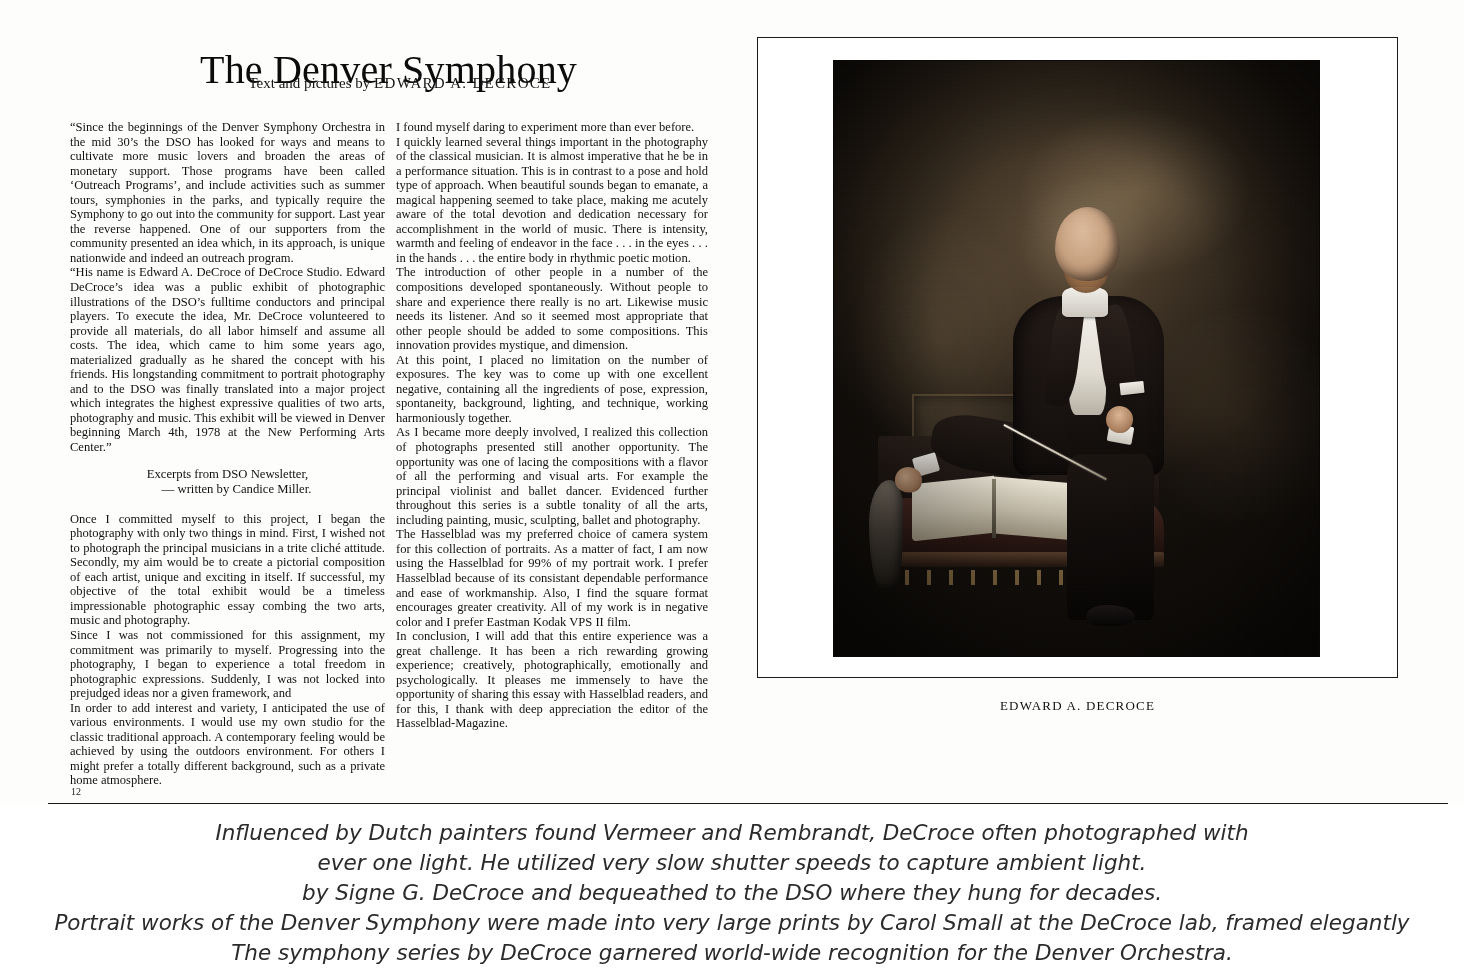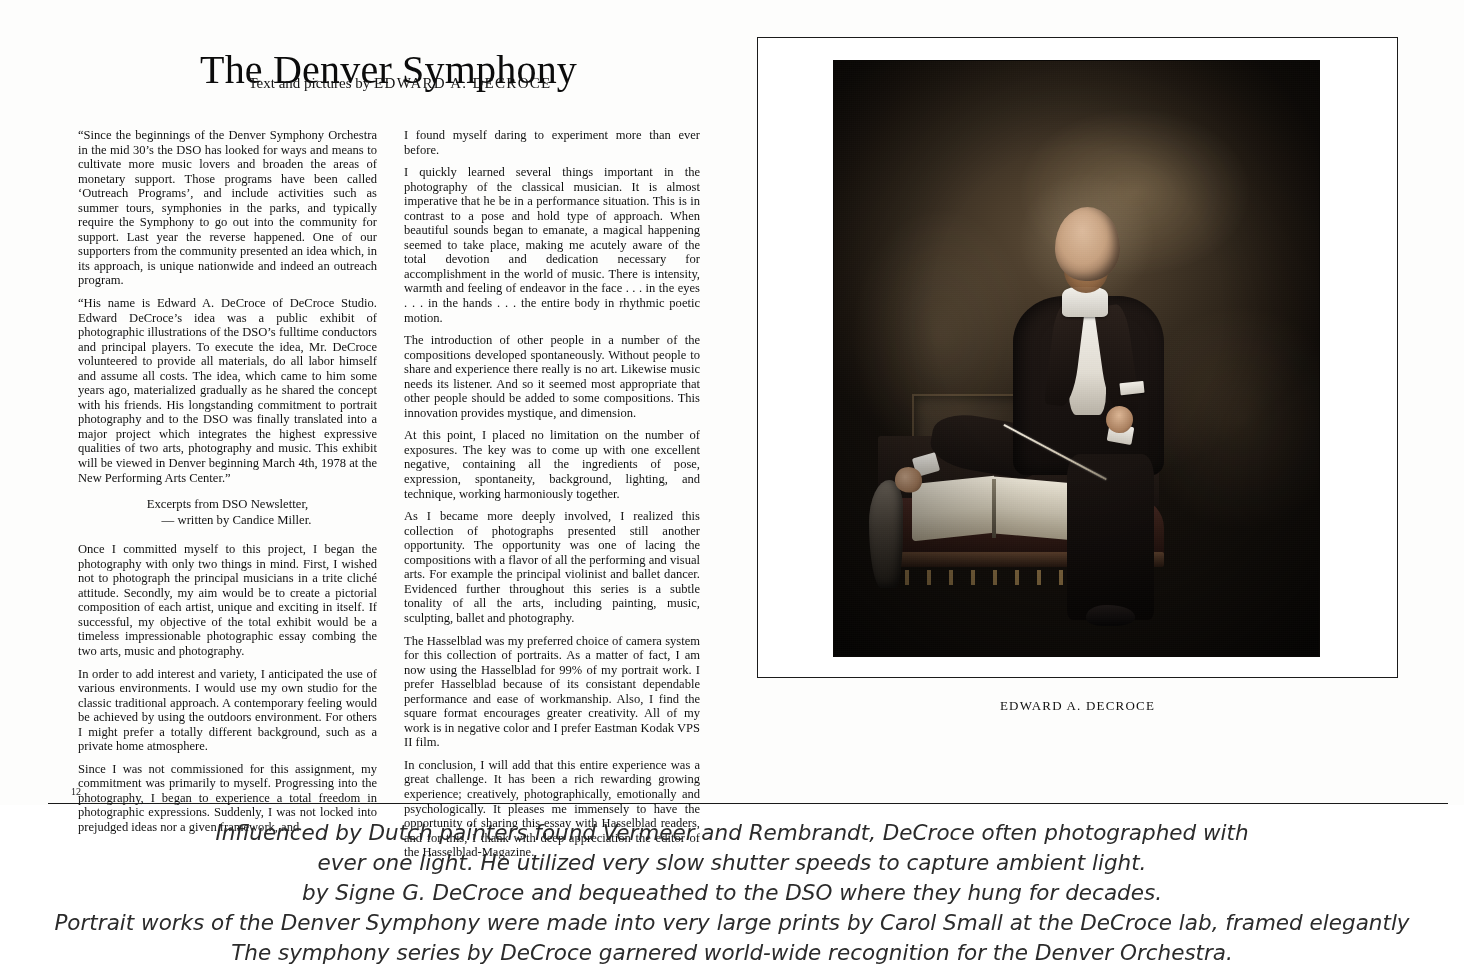--- a/index.html
+++ b/index.html
@@ -43,21 +43,21 @@
     font-family:"Liberation Serif", serif;
     font-size:12.55px;
     line-height:14.55px;
     text-align:justify;
     text-justify:inter-word;
     color:#111;
     hyphens:none;
   }
   #col1{ left:70px;  width:315px; }
   #col2{ left:396px; width:312px; }
-  .col p{ margin:8px; }
+  .col p{ margin:0; }
   .col p + p{ margin-top:0px; }
 
   .attrib{
     margin-top:12px; margin-bottom:14px;
     text-align:center; text-align-last:center;
     font-size:12.7px; line-height:15.5px;
   }
   .attrib .l2{ display:block; padding-left:18px; }
 
   #pagenum{
@@ -298,22 +298,22 @@
     <div class="col" id="col1">
       <p>“Since the beginnings of the Denver Symphony Orchestra in the mid 30’s the DSO has looked for ways and means to cultivate more music lovers and broaden the areas of monetary support. Those programs have been called ‘Outreach Programs’, and include activities such as summer tours, symphonies in the parks, and typically require the Symphony to go out into the community for support. Last year the reverse happened. One of our supporters from the community presented an idea which, in its approach, is unique nationwide and indeed an outreach program.</p>
       <p>“His name is Edward A. DeCroce of DeCroce Studio. Edward DeCroce’s idea was a public exhibit of photographic illustrations of the DSO’s fulltime conductors and principal players. To execute the idea, Mr. DeCroce volunteered to provide all materials, do all labor himself and assume all costs. The idea, which came to him some years ago, materialized gradually as he shared the concept with his friends. His longstanding commitment to portrait photography and to the DSO was finally translated into a major project which integrates the highest expressive qualities of two arts, photography and music. This exhibit will be viewed in Denver beginning March 4th, 1978 at the New Performing Arts Center.”</p>
 
       <div class="attrib">
         <span>Excerpts from DSO Newsletter,</span>
         <span class="l2">— written by Candice Miller.</span>
       </div>
 
       <p>Once I committed myself to this project, I began the photography with only two things in mind. First, I wished not to photograph the principal musicians in a trite cliché attitude. Secondly, my aim would be to create a pictorial composition of each artist, unique and exciting in itself. If successful, my objective of the total exhibit would be a timeless impressionable photographic essay combing the two arts, music and photography.</p>
+      <p>Since I was not commissioned for this assignment, my commitment was primarily to myself. Progressing into the photography, I began to experience a total freedom in photographic expressions. Suddenly, I was not locked into prejudged ideas nor a given framework, and</p>
       <p>In order to add interest and variety, I anticipated the use of various environments. I would use my own studio for the classic traditional approach. A contemporary feeling would be achieved by using the outdoors environment. For others I might prefer a totally different background, such as a private home atmosphere.</p>
-      <p>Since I was not commissioned for this assignment, my commitment was primarily to myself. Progressing into the photography, I began to experience a total freedom in photographic expressions. Suddenly, I was not locked into prejudged ideas nor a given framework, and</p>
     </div>
 
     <div class="col" id="col2">
       <p>I found myself daring to experiment more than ever before.</p>
       <p>I quickly learned several things important in the photography of the classical musician. It is almost imperative that he be in a performance situation. This is in contrast to a pose and hold type of approach. When beautiful sounds began to emanate, a magical happening seemed to take place, making me acutely aware of the total devotion and dedication necessary for accomplishment in the world of music. There is intensity, warmth and feeling of endeavor in the face . . . in the eyes . . . in the hands . . . the entire body in rhythmic poetic motion.</p>
       <p>The introduction of other people in a number of the compositions developed spontaneously. Without people to share and experience there really is no art. Likewise music needs its listener. And so it seemed most appropriate that other people should be added to some compositions. This innovation provides mystique, and dimension.</p>
       <p>At this point, I placed no limitation on the number of exposures. The key was to come up with one excellent negative, containing all the ingredients of pose, expression, spontaneity, background, lighting, and technique, working harmoniously together.</p>
       <p>As I became more deeply involved, I realized this collection of photographs presented still another opportunity. The opportunity was one of lacing the compositions with a flavor of all the performing and visual arts. For example the principal violinist and ballet dancer. Evidenced further throughout this series is a subtle tonality of all the arts, including painting, music, sculpting, ballet and photography.</p>
       <p>The Hasselblad was my preferred choice of camera system for this collection of portraits. As a matter of fact, I am now using the Hasselblad for 99% of my portrait work. I prefer Hasselblad because of its consistant dependable performance and ease of workmanship. Also, I find the square format encourages greater creativity. All of my work is in negative color and I prefer Eastman Kodak VPS II film.</p>
       <p>In conclusion, I will add that this entire experience was a great challenge. It has been a rich rewarding growing experience; creatively, photographically, emotionally and psychologically. It pleases me immensely to have the opportunity of sharing this essay with Hasselblad readers, and for this, I thank with deep appreciation the editor of the Hasselblad-Magazine.</p>

